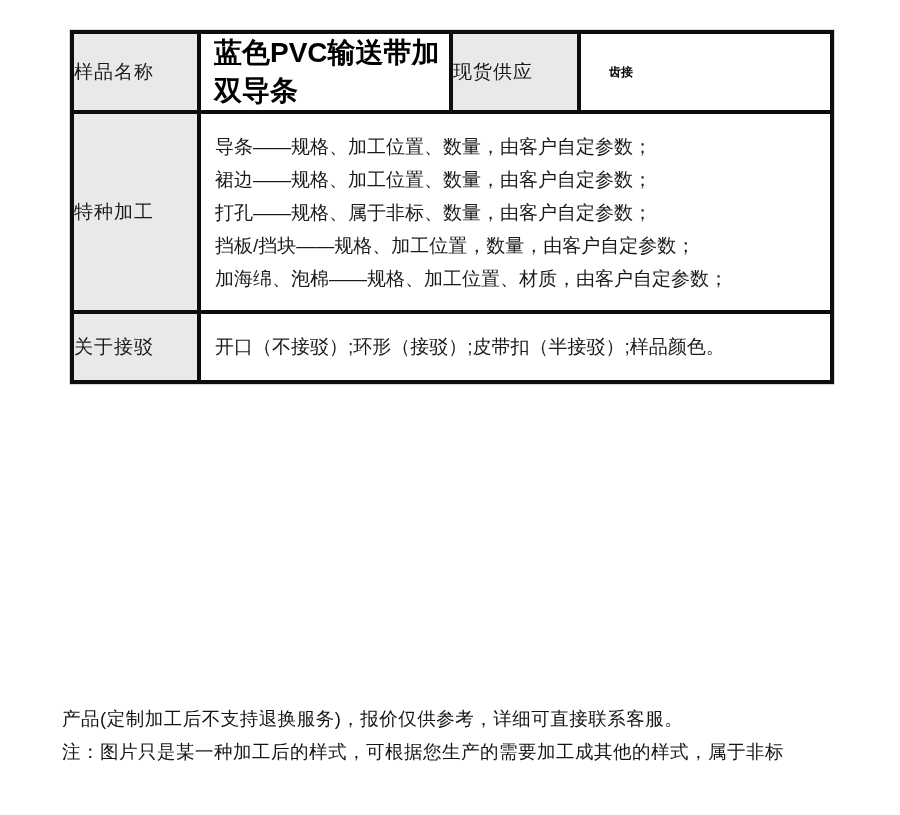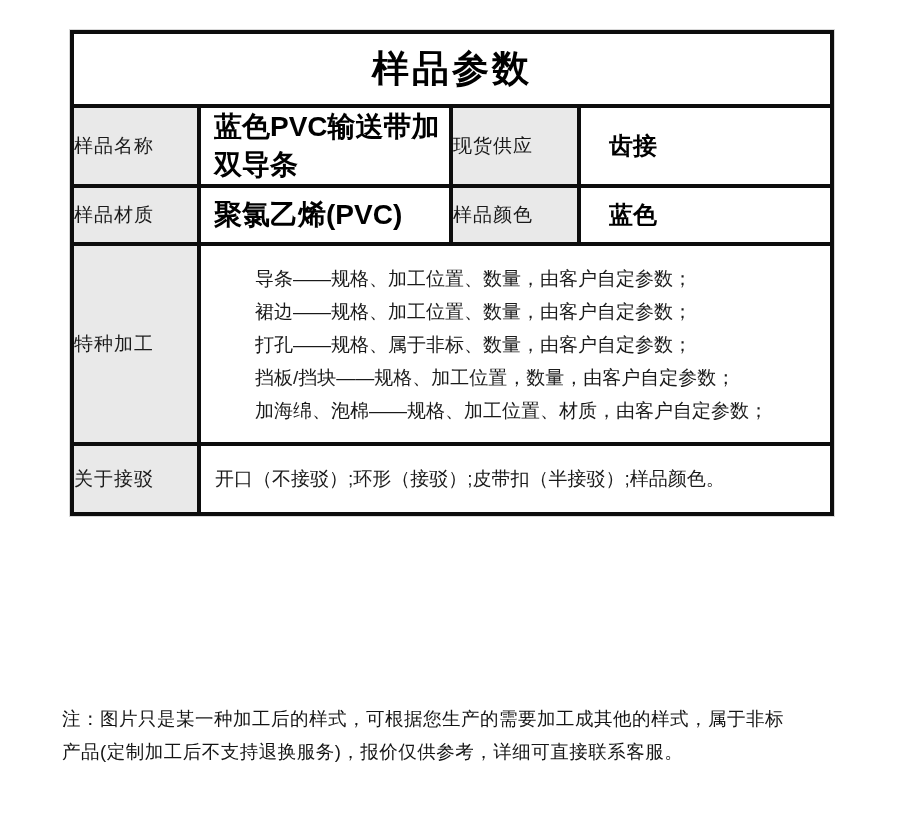--- a/index.html
+++ b/index.html
@@ -40,38 +40,38 @@
     color: #1a1a1a;
     font-family: Liberation Serif, serif;
   }
   td.pair-value1 {
     font-size: 28px;
     font-weight: 700;
     padding-left: 13px;
     color: #000000;
   }
   td.pair-value2 {
-    font-size: 24px;
+    font-size: 12px;
     font-weight: 700;
     padding-left: 28px;
     color: #000000;
   }
   td.full-value {
     font-size: 19px;
     font-weight: 400;
     padding-left: 14px;
     color: #1a1a1a;
   }
   .r-pair1 th, .r-pair1 td { height: 56px; }
   .r-pair2 th, .r-pair2 td { height: 58px; }
   .r-thick th, .r-thick td { height: 76px; }
   .r-thick .line { line-height: 30px; }
   .r-scope th, .r-scope td { height: 78px; }
   .r-special th, .r-special td { height: 200px; }
-  .r-special .line { line-height: 33px; margin-left: 40px; }
+  .r-special .line { line-height: 33px; }
   .r-joint th, .r-joint td { height: 70px; }
   .line { line-height: 30px; white-space: nowrap; }
   .note {
     position: absolute;
     left: 62px; top: 702px;
     width: 800px;
     font-size: 18.5px;
     line-height: 33px;
     color: #141414;
     letter-spacing: 0.5px;
@@ -81,37 +81,28 @@
 <body>
 
 <table class="spec-table">
   <colgroup>
     <col style="width:127px">
     <col style="width:252px">
     <col style="width:128px">
     <col style="width:253px">
   </colgroup>
   <tbody>
-    <tr>
-      <td class="title-cell" colspan="4">样品参数</td>
-    </tr>
 
     <tr class="r-pair1">
       <th class="label-cell">样品名称</th>
       <td class="pair-value1">蓝色PVC输送带加双导条</td>
       <th class="label-cell">现货供应</th>
       <td class="pair-value2">齿接</td>
     </tr>
 
-    <tr class="r-pair2">
-      <th class="label-cell">样品材质</th>
-      <td class="pair-value1">聚氯乙烯(PVC)</td>
-      <th class="label-cell">样品颜色</th>
-      <td class="pair-value2">蓝色</td>
-    </tr>
 
 
 
     <tr class="r-special">
       <th class="label-cell">特种加工</th>
       <td class="full-value" colspan="3">
         <div class="line">导条——规格、加工位置、数量，由客户自定参数；</div>
         <div class="line">裙边——规格、加工位置、数量，由客户自定参数；</div>
         <div class="line">打孔——规格、属于非标、数量，由客户自定参数；</div>
         <div class="line">挡板/挡块——规格、加工位置，数量，由客户自定参数；</div>
@@ -122,15 +113,15 @@
     <tr class="r-joint">
       <th class="label-cell">关于接驳</th>
       <td class="full-value" colspan="3">
         <div class="line">开口（不接驳）;环形（接驳）;皮带扣（半接驳）;样品颜色。</div>
       </td>
     </tr>
   </tbody>
 </table>
 
 <div class="note">
+  <div>产品(定制加工后不支持退换服务)，报价仅供参考，详细可直接联系客服。</div>
   <div>注：图片只是某一种加工后的样式，可根据您生产的需要加工成其他的样式，属于非标</div>
-  <div>产品(定制加工后不支持退换服务)，报价仅供参考，详细可直接联系客服。</div>
 </div>
 
 </body></html>

